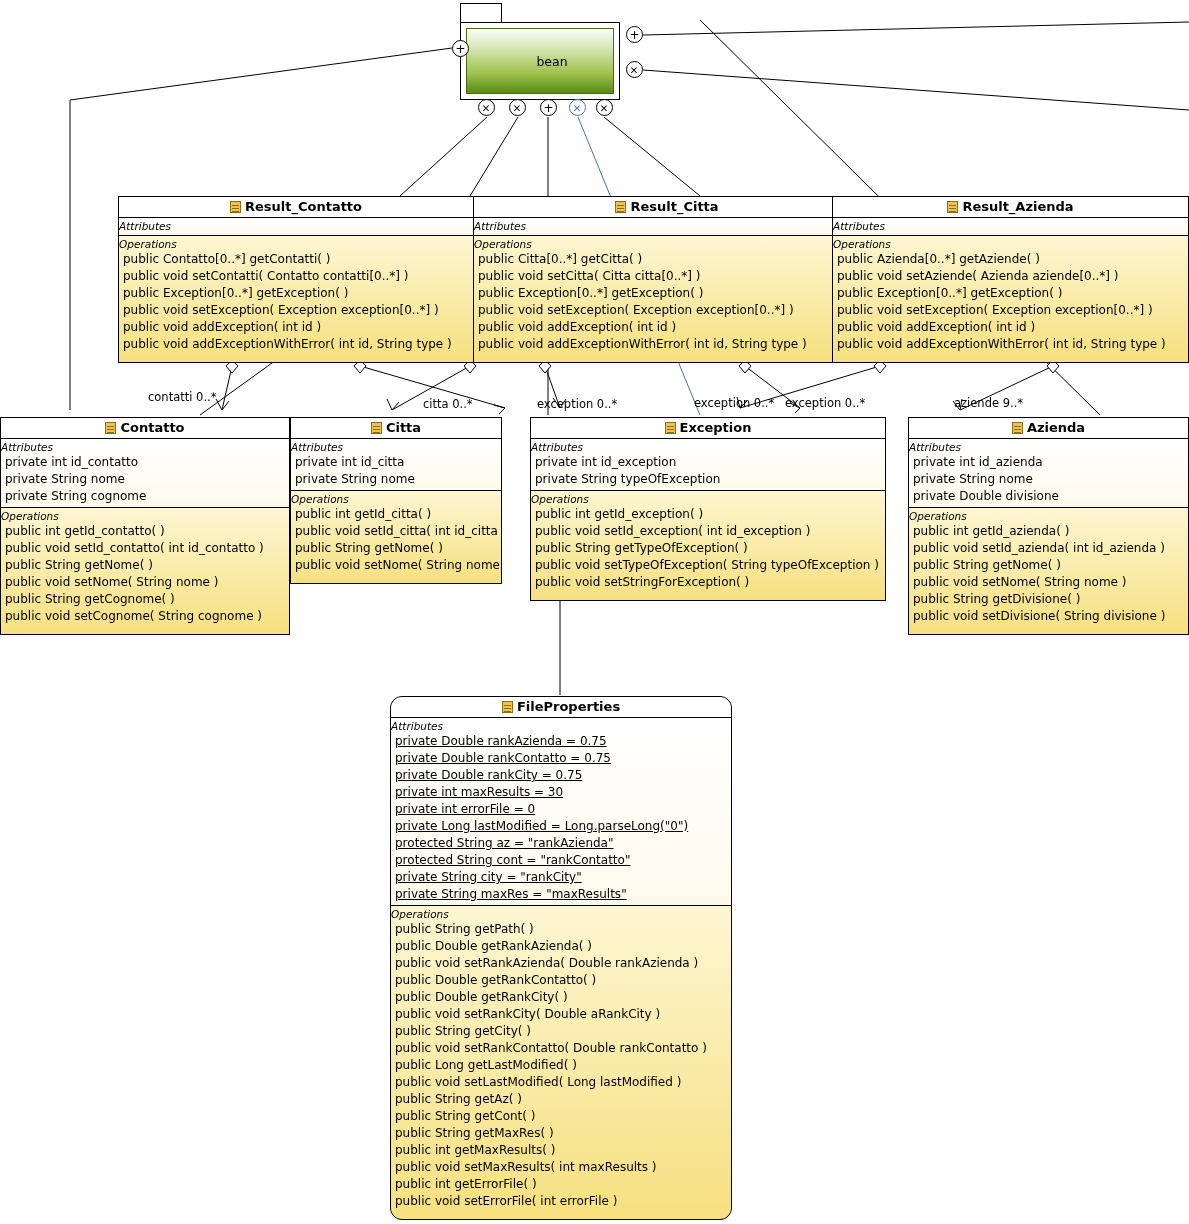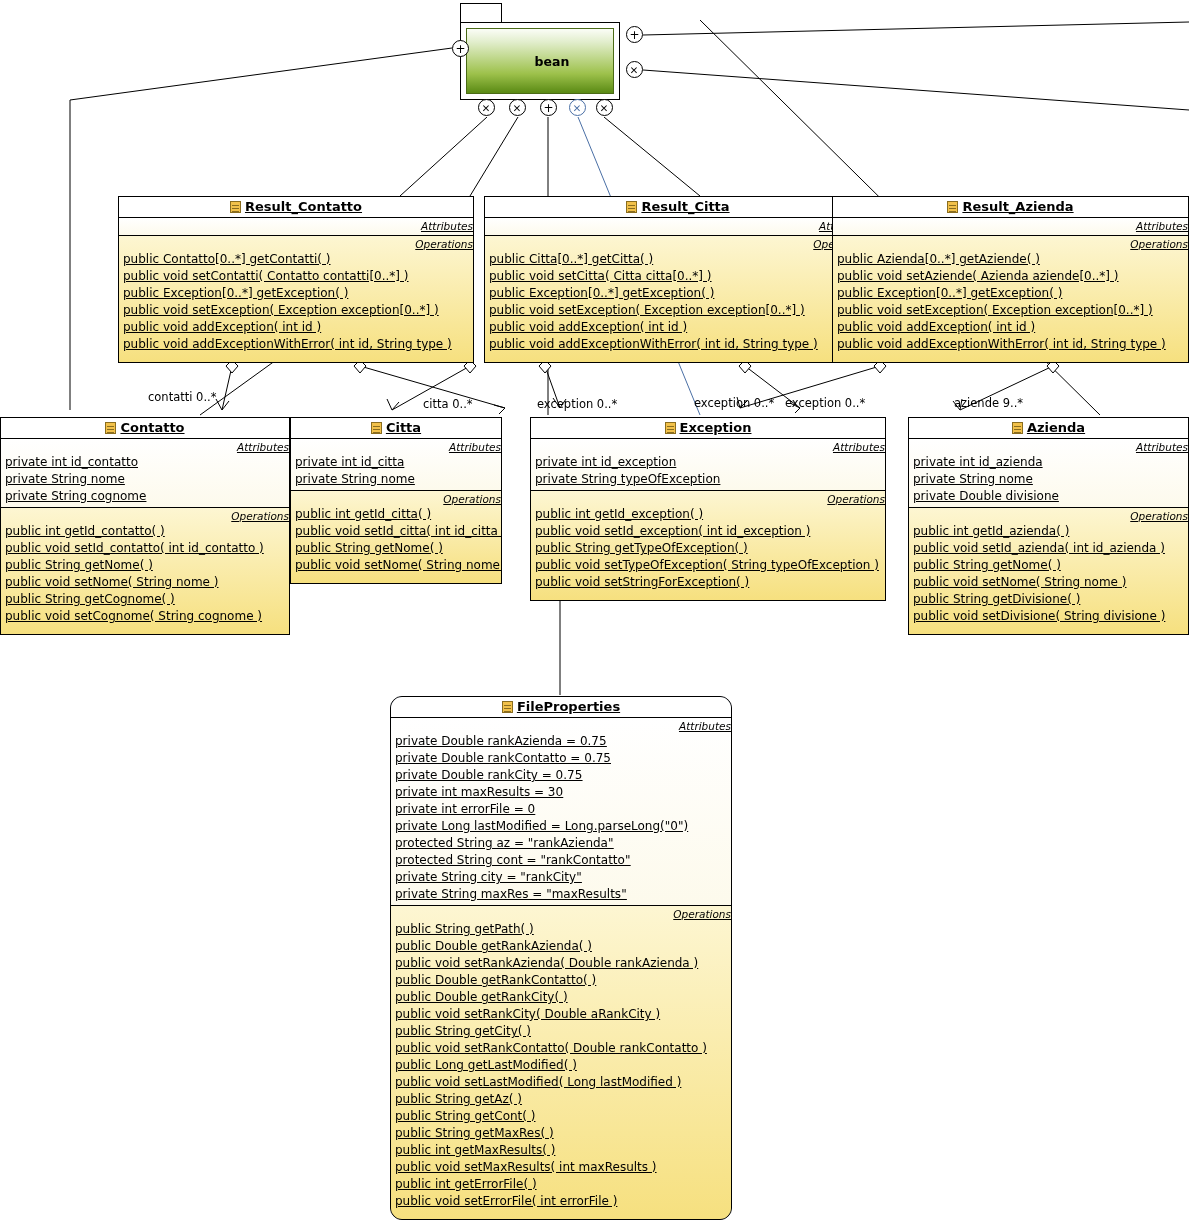--- a/index.html
+++ b/index.html
@@ -59,21 +59,21 @@
     height: 100%;
     box-sizing: border-box;
     border: 1px solid #4a6b16;
     background: linear-gradient(to bottom, #fbfdf7 0%, #e2eecd 20%, #9dc14b 70%, #5a8a14 100%);
     display: flex;
     align-items: center;
     justify-content: center;
   }
   .pkg-label {
     font-size: 12.5px;
-    font-weight: bold;
+    font-weight: normal;
     color: #000;
     font-family: "DejaVu Sans", sans-serif;
     margin-left: 24px;
   }
 
   
   .lolli {
     position: absolute;
     width: 17px;
     height: 17px;
@@ -94,21 +94,20 @@
   .lolli .glyph.x { transform: rotate(45deg) translateY(0px); }
 
   
   .uclass {
     position: absolute;
     box-sizing: border-box;
     border: 1.2px solid #000;
     background: #0f172a;
     font-family: "DejaVu Sans", sans-serif;
     overflow: hidden;
-    text-decoration: underline;
   }
   .uc-title {
     background: #ffffff;
     border-bottom: 1.2px solid #000;
     text-align: center;
     font-size: 13px;
     font-weight: bold;
     padding: 2px 4px 3px 4px;
     white-space: nowrap;
     display: flex;
@@ -132,21 +131,21 @@
     position: absolute;
     left: 1px;
     right: 1px;
     height: 1px;
     background: #8a6d1f;
   }
   .cls-icon::before { top: 3px; }
   .cls-icon::after  { top: 6px; box-shadow: 0 3px 0 0 #8a6d1f; }
 
   .uc-section-label {
-    text-align: right;
+    text-align: left;
     font-size: 10.5px;
     font-style: italic;
     padding: 2px 0 1px 0;
   }
   .uc-attrs {
     border-bottom: 1.2px solid #000;
     background: linear-gradient(to bottom, #ffffff 0%, #fdfaec 100%);
     padding-bottom: 2px;
   }
   .uc-ops {
@@ -280,21 +279,21 @@
       <div class="uc-section-label">Operations</div>
       <div class="uc-line">public Contatto[0..*]  getContatti(  )</div>
       <div class="uc-line">public void  setContatti( Contatto contatti[0..*] )</div>
       <div class="uc-line">public Exception[0..*]  getException(  )</div>
       <div class="uc-line">public void  setException( Exception exception[0..*] )</div>
       <div class="uc-line">public void  addException( int id )</div>
       <div class="uc-line">public void  addExceptionWithError( int id, String type )</div>
     </div>
   </div>
 
-  <div class="uclass" style="left:484px; top:196px; width:388px;">
+  <div class="uclass" style="left:473px; top:196px; width:388px;">
     <div class="uc-title">
       <span class="cls-icon"></span>
       <span>Result_Citta</span>
     </div>
     <div class="uc-attrs">
       <div class="uc-section-label">Attributes</div>
     </div>
     <div class="uc-ops">
       <div class="uc-section-label">Operations</div>
       <div class="uc-line">public Citta[0..*]  getCitta(  )</div>

